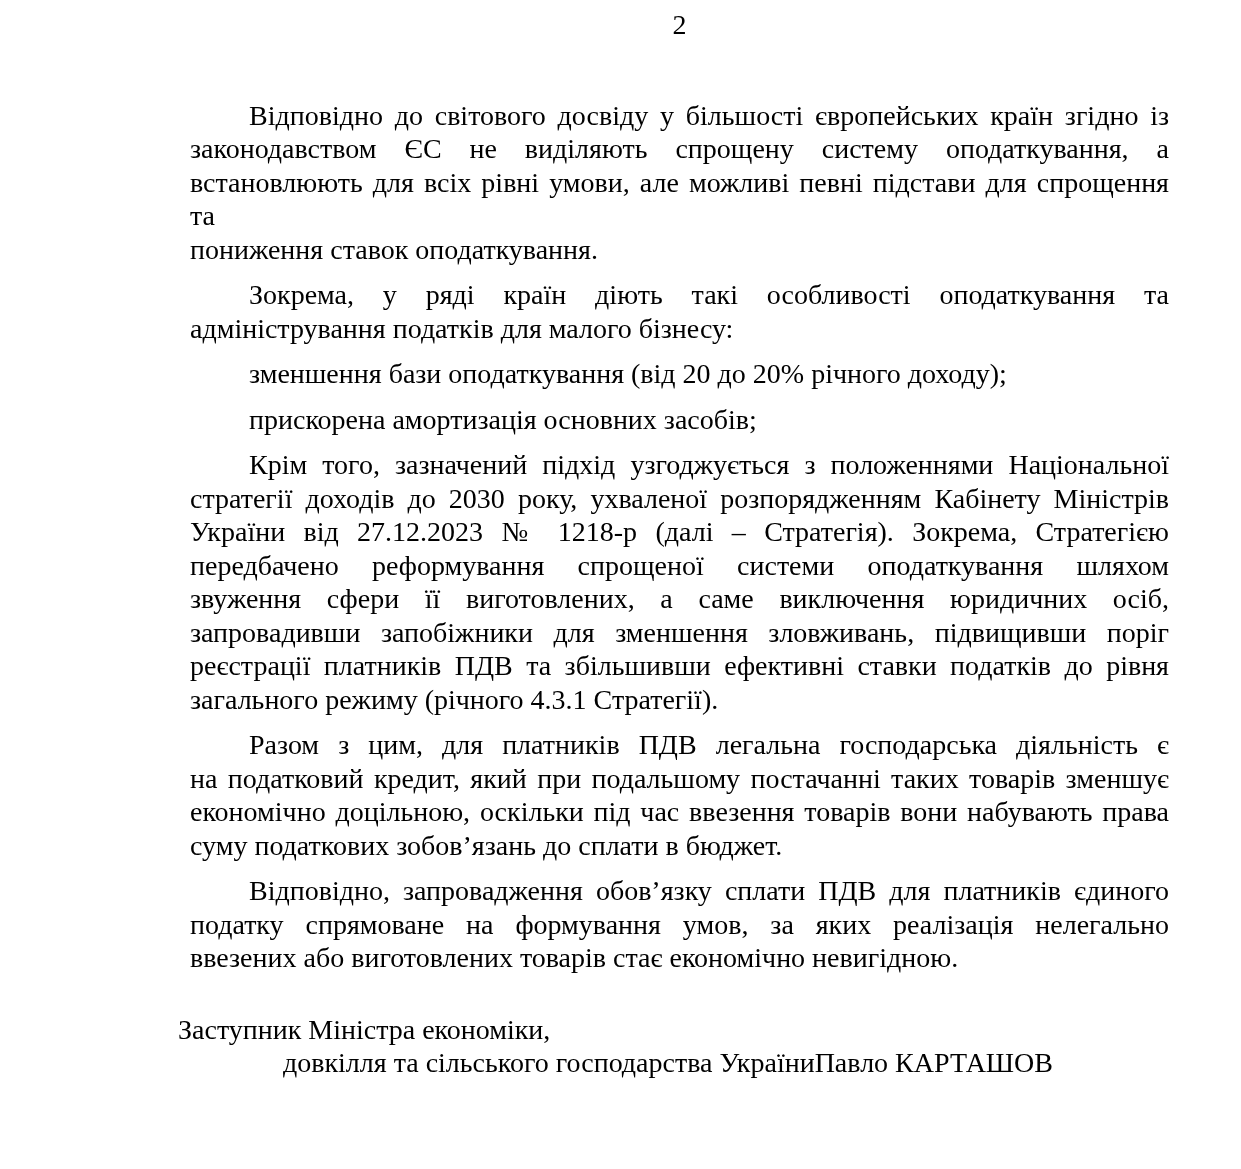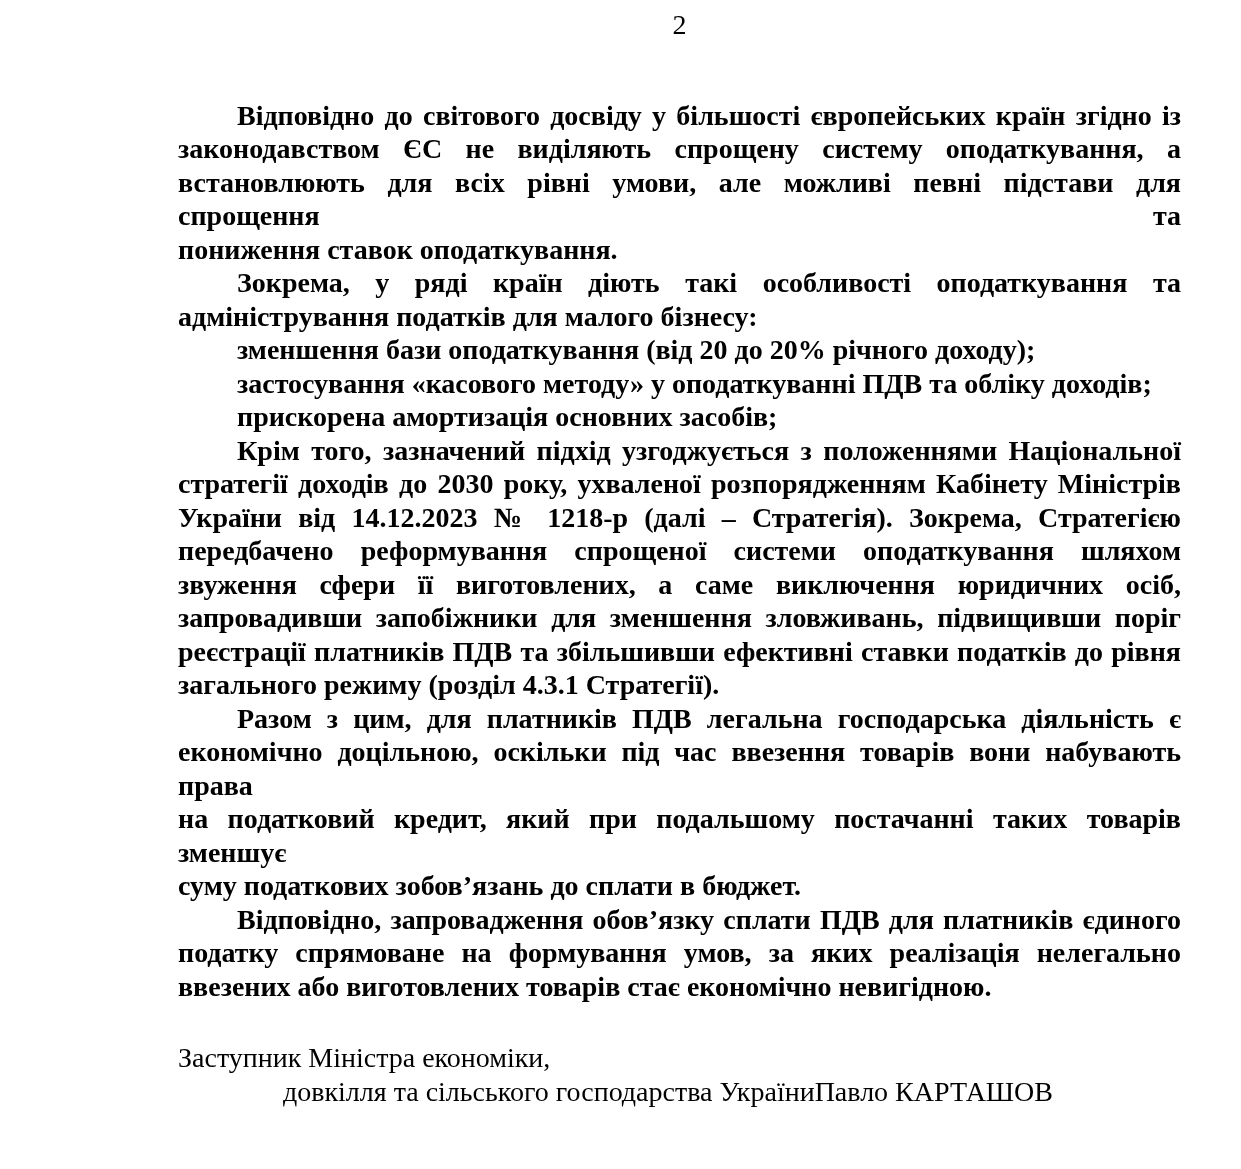--- a/index.html
+++ b/index.html
@@ -14,21 +14,21 @@
     font-family: "Liberation Serif", "DejaVu Serif", serif;
     font-size: 28px;
     line-height: 33.5px;
     padding: 8px 60px 0 178px;
     overflow: hidden;
   }
   .page-number {
     text-align: center;
     margin-bottom: 57px;
   }
-  .block { margin: 0; font-weight: bold; }
+  .block { margin: 12px; }
   .ln {
     text-align: justify;
     text-align-last: justify;
   }
   .ln.ind { text-indent: 59px; }
   .ln.last { text-align-last: left; }
   .signature { margin-top: 38px; }
   .sig-row {
     display: flex;
     justify-content: center;
@@ -54,45 +54,42 @@
 
     <div class="block">
       <div class="ln ind">Зокрема, у ряді країн діють такі особливості оподаткування та</div>
       <div class="ln last">адміністрування податків для малого бізнесу:</div>
     </div>
 
     <div class="block">
       <div class="ln ind last">зменшення бази оподаткування (від 20 до 20% річного доходу);</div>
     </div>
 
-    <div class="block">
-      <div class="ln ind last">застосування «касового методу» у оподаткуванні ПДВ та обліку доходів;</div>
-    </div>
 
 
     <div class="block">
       <div class="ln ind last">прискорена амортизація основних засобів;</div>
     </div>
 
 
     <div class="block">
       <div class="ln ind">Крім того, зазначений підхід узгоджується з положеннями Національної</div>
       <div class="ln">стратегії доходів до 2030 року, ухваленої розпорядженням Кабінету Міністрів</div>
-      <div class="ln">України від 14.12.2023 № 1218-р (далі – Стратегія). Зокрема, Стратегією</div>
+      <div class="ln">України від 27.12.2023 № 1218-р (далі – Стратегія). Зокрема, Стратегією</div>
       <div class="ln">передбачено реформування спрощеної системи оподаткування шляхом</div>
       <div class="ln">звуження сфери її виготовлених, а саме виключення юридичних осіб,</div>
       <div class="ln">запровадивши запобіжники для зменшення зловживань, підвищивши поріг</div>
       <div class="ln">реєстрації платників ПДВ та збільшивши ефективні ставки податків до рівня</div>
-      <div class="ln last">загального режиму (розділ 4.3.1 Стратегії).</div>
+      <div class="ln last">загального режиму (річного 4.3.1 Стратегії).</div>
     </div>
 
     <div class="block">
       <div class="ln ind">Разом з цим, для платників ПДВ легальна господарська діяльність є</div>
+      <div class="ln">на податковий кредит, який при подальшому постачанні таких товарів зменшує</div>
       <div class="ln">економічно доцільною, оскільки під час ввезення товарів вони набувають права</div>
-      <div class="ln">на податковий кредит, який при подальшому постачанні таких товарів зменшує</div>
       <div class="ln last">суму податкових зобов’язань до сплати в бюджет.</div>
     </div>
 
     <div class="block">
       <div class="ln ind">Відповідно, запровадження обов’язку сплати ПДВ для платників єдиного</div>
       <div class="ln">податку спрямоване на формування умов, за яких реалізація нелегально</div>
       <div class="ln last">ввезених або виготовлених товарів стає економічно невигідною.</div>
     </div>
 
   </div>

